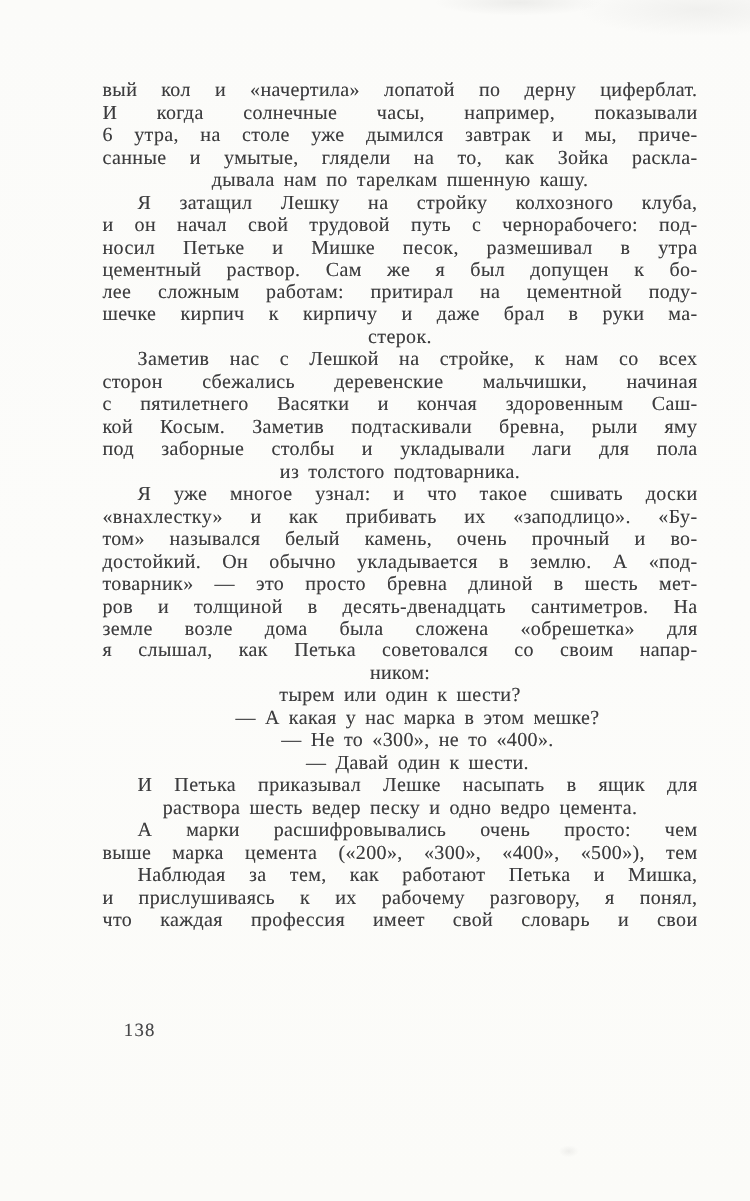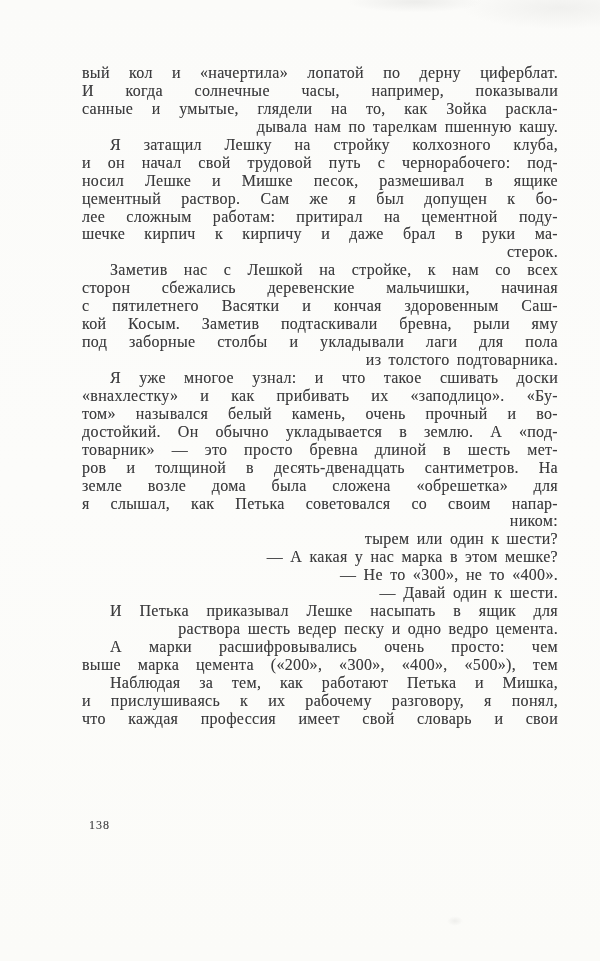--- a/index.html
+++ b/index.html
@@ -31,52 +31,53 @@
     color: #3c3c3e;
     font-size: 16px;
     letter-spacing: 0.3px;
     word-spacing: 3px;
     text-shadow: 0 0 0.5px rgba(70,70,72,0.45);
   }
   .line {
     height: 17.95px;
     line-height: 17.95px;
     white-space: normal;
-    text-align: right;
+    text-align: center;
   }
   .line.jfull {
     text-align: justify;
     text-align-last: justify;
   }
   .line.ind {
     text-indent: 28px;
   }
   .folio {
     position: absolute;
-    left: 89px;
+    left: 99px;
     top: 816px;
-    font-size: 12px;
+    font-size: 15px;
     line-height: 18px;
     color: #48484a;
     letter-spacing: 1px;
     text-shadow: 0 0 0.5px rgba(70,70,72,0.45);
   }
 </style>
 </head>
 <body>
 
 <div class="page">
   <div class="text-block">
       <div class="line jfull">вый кол и «начертила» лопатой по дерну циферблат.</div>
       <div class="line jfull">И когда солнечные часы, например, показывали</div>
+      <div class="line jfull">6 утра, на столе уже дымился завтрак и мы, приче-</div>
       <div class="line jfull">санные и умытые, глядели на то, как Зойка раскла-</div>
       <div class="line">дывала нам по тарелкам пшенную кашу.</div>
       <div class="line jfull ind">Я затащил Лешку на стройку колхозного клуба,</div>
       <div class="line jfull">и он начал свой трудовой путь с чернорабочего: под-</div>
-      <div class="line jfull">носил Лешке и Мишке песок, размешивал в ящике</div>
+      <div class="line jfull">носил Петьке и Мишке песок, размешивал в утра</div>
       <div class="line jfull">цементный раствор. Сам же я был допущен к бо-</div>
       <div class="line jfull">лее сложным работам: притирал на цементной поду-</div>
       <div class="line jfull">шечке кирпич к кирпичу и даже брал в руки ма-</div>
       <div class="line">стерок.</div>
       <div class="line jfull ind">Заметив нас с Лешкой на стройке, к нам со всех</div>
       <div class="line jfull">сторон сбежались деревенские мальчишки, начиная</div>
       <div class="line jfull">с пятилетнего Васятки и кончая здоровенным Саш-</div>
       <div class="line jfull">кой Косым. Заметив подтаскивали бревна, рыли яму</div>
       <div class="line jfull">под заборные столбы и укладывали лаги для пола</div>
       <div class="line">из толстого подтоварника.</div>

